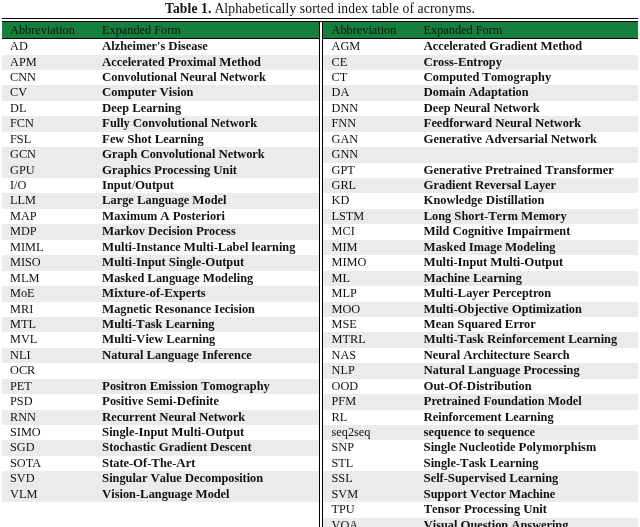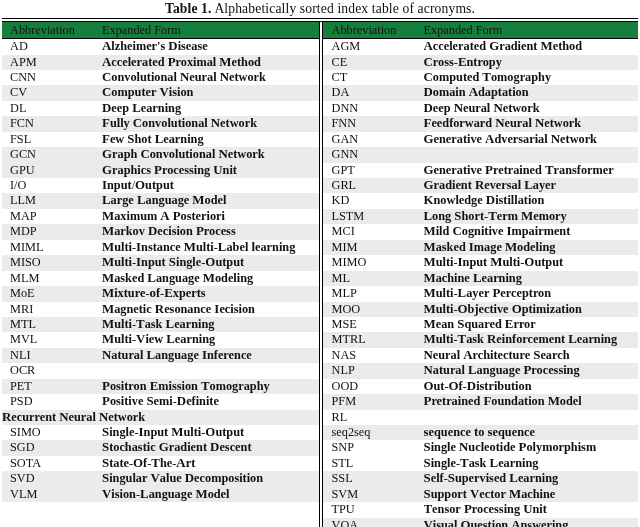--- a/index.html
+++ b/index.html
@@ -235,20 +235,21 @@
             </div>
             <div class="row shade">
               <div class="cell-abbr">PET</div>
               <div class="cell-exp"><b class="ini">P</b><span class="exp-bold">ositron</span> <b class="ini">E</b><span class="exp-bold">mission</span> <b class="ini">T</b><span class="exp-bold">omography</span></div>
             </div>
             <div class="row">
               <div class="cell-abbr">PSD</div>
               <div class="cell-exp"><b class="ini">P</b><span class="exp-bold">ositive</span> <b class="ini">S</b><span class="exp-bold">emi</span>-<b class="ini">D</b><span class="exp-bold">efinite</span></div>
             </div>
             <div class="row shade">
+              <div class="cell-abbr">RNN</div>
               <div class="cell-exp"><b class="ini">R</b><span class="exp-bold">ecurrent</span> <b class="ini">N</b><span class="exp-bold">eural</span> <b class="ini">N</b><span class="exp-bold">etwork</span></div>
             </div>
             <div class="row">
               <div class="cell-abbr">SIMO</div>
               <div class="cell-exp"><b class="ini">S</b><span class="exp-bold">ingle</span>-<b class="ini">I</b><span class="exp-bold">nput</span> <b class="ini">M</b><span class="exp-bold">ulti</span>-<b class="ini">O</b><span class="exp-bold">utput</span></div>
             </div>
             <div class="row shade">
               <div class="cell-abbr">SGD</div>
               <div class="cell-exp"><b class="ini">S</b><span class="exp-bold">tochastic</span> <b class="ini">G</b><span class="exp-bold">radient</span> <b class="ini">D</b><span class="exp-bold">escent</span></div>
             </div>
@@ -364,20 +365,21 @@
               <div class="row">
                 <div class="cell-abbr">OOD</div>
                 <div class="cell-exp"><b class="ini">O</b><span class="exp-bold">ut</span>-<b class="ini">O</b><span class="exp-bold">f</span>-<b class="ini">D</b><span class="exp-bold">istribution</span></div>
               </div>
               <div class="row shade">
                 <div class="cell-abbr">PFM</div>
                 <div class="cell-exp"><b class="ini">P</b><span class="exp-bold">retrained</span> <b class="ini">F</b><span class="exp-bold">oundation</span> <b class="ini">M</b><span class="exp-bold">odel</span></div>
               </div>
               <div class="row">
                 <div class="cell-abbr">RL</div>
+                <div class="cell-exp"><b class="ini">R</b><span class="exp-bold">einforcement</span> <b class="ini">L</b><span class="exp-bold">earning</span></div>
               </div>
               <div class="row shade">
                 <div class="cell-abbr">seq2seq</div>
                 <div class="cell-exp"><b class="ini">s</b><span class="exp-bold">equence</span> <b class="ini">t</b><span class="exp-bold">o</span> <b class="ini">s</b><span class="exp-bold">equence</span></div>
               </div>
               <div class="row">
                 <div class="cell-abbr">SNP</div>
                 <div class="cell-exp"><b class="ini">S</b><span class="exp-bold">ingle</span> <b class="ini">N</b><span class="exp-bold">ucleotide</span> <b class="ini">P</b><span class="exp-bold">olymorphism</span></div>
               </div>
               <div class="row">

